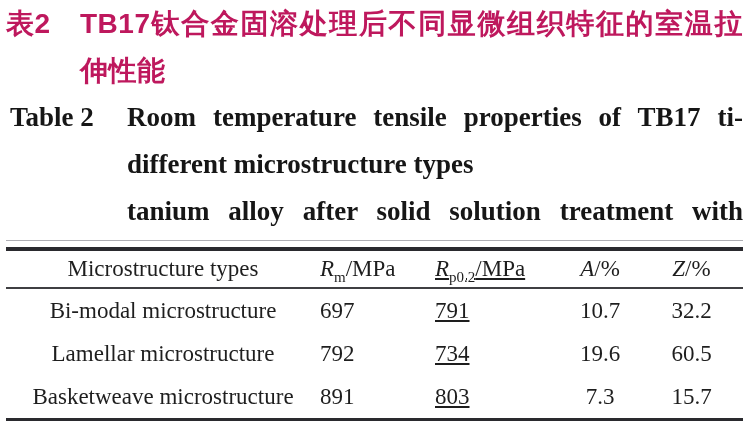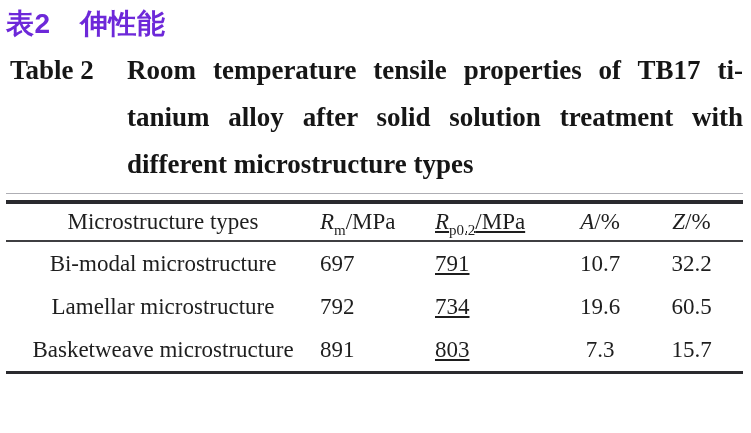--- a/index.html
+++ b/index.html
@@ -15,21 +15,21 @@
     background: #ffffff;
   }
 
   
   .caption-zh {
     display: flex;
     font-family: "Liberation Sans", "DejaVu Sans", sans-serif;
     font-weight: bold;
     font-size: 28px;
     line-height: 47px;
-    color: #6d28d9;
+    color: #be185d;
     letter-spacing: 0.5px;
   }
   .caption-zh .cap-label { flex: 0 0 74px; }
   .caption-zh .cap-lines { flex: 1; min-width: 0; }
 
   
   .caption-en {
     display: flex;
     padding-left: 4px;
     font-family: "Liberation Serif", "DejaVu Serif", serif;
@@ -88,30 +88,31 @@
   sub.hsub { font-size: 15px; line-height: 0; }
 </style>
 </head>
 <body>
 
 <div class="sheet">
 
   <div class="caption-zh">
     <div class="cap-label">表2</div>
     <div class="cap-lines">
+      <div class="cap-line just">TB17钛合金固溶处理后不同显微组织特征的室温拉</div>
       <div class="cap-line">伸性能</div>
     </div>
   </div>
 
   <div class="caption-en">
     <div class="cap-label">Table 2</div>
     <div class="cap-lines">
       <div class="cap-line just">Room temperature tensile properties of TB17 ti-</div>
+      <div class="cap-line">different microstructure types</div>
       <div class="cap-line just">tanium alloy after solid solution treatment with</div>
-      <div class="cap-line">different microstructure types</div>
     </div>
   </div>
 
   <div class="table-wrap">
     <table class="tensile">
       <colgroup>
         <col class="c1">
           <col class="c2">
           <col class="c3">
           <col class="c4">

